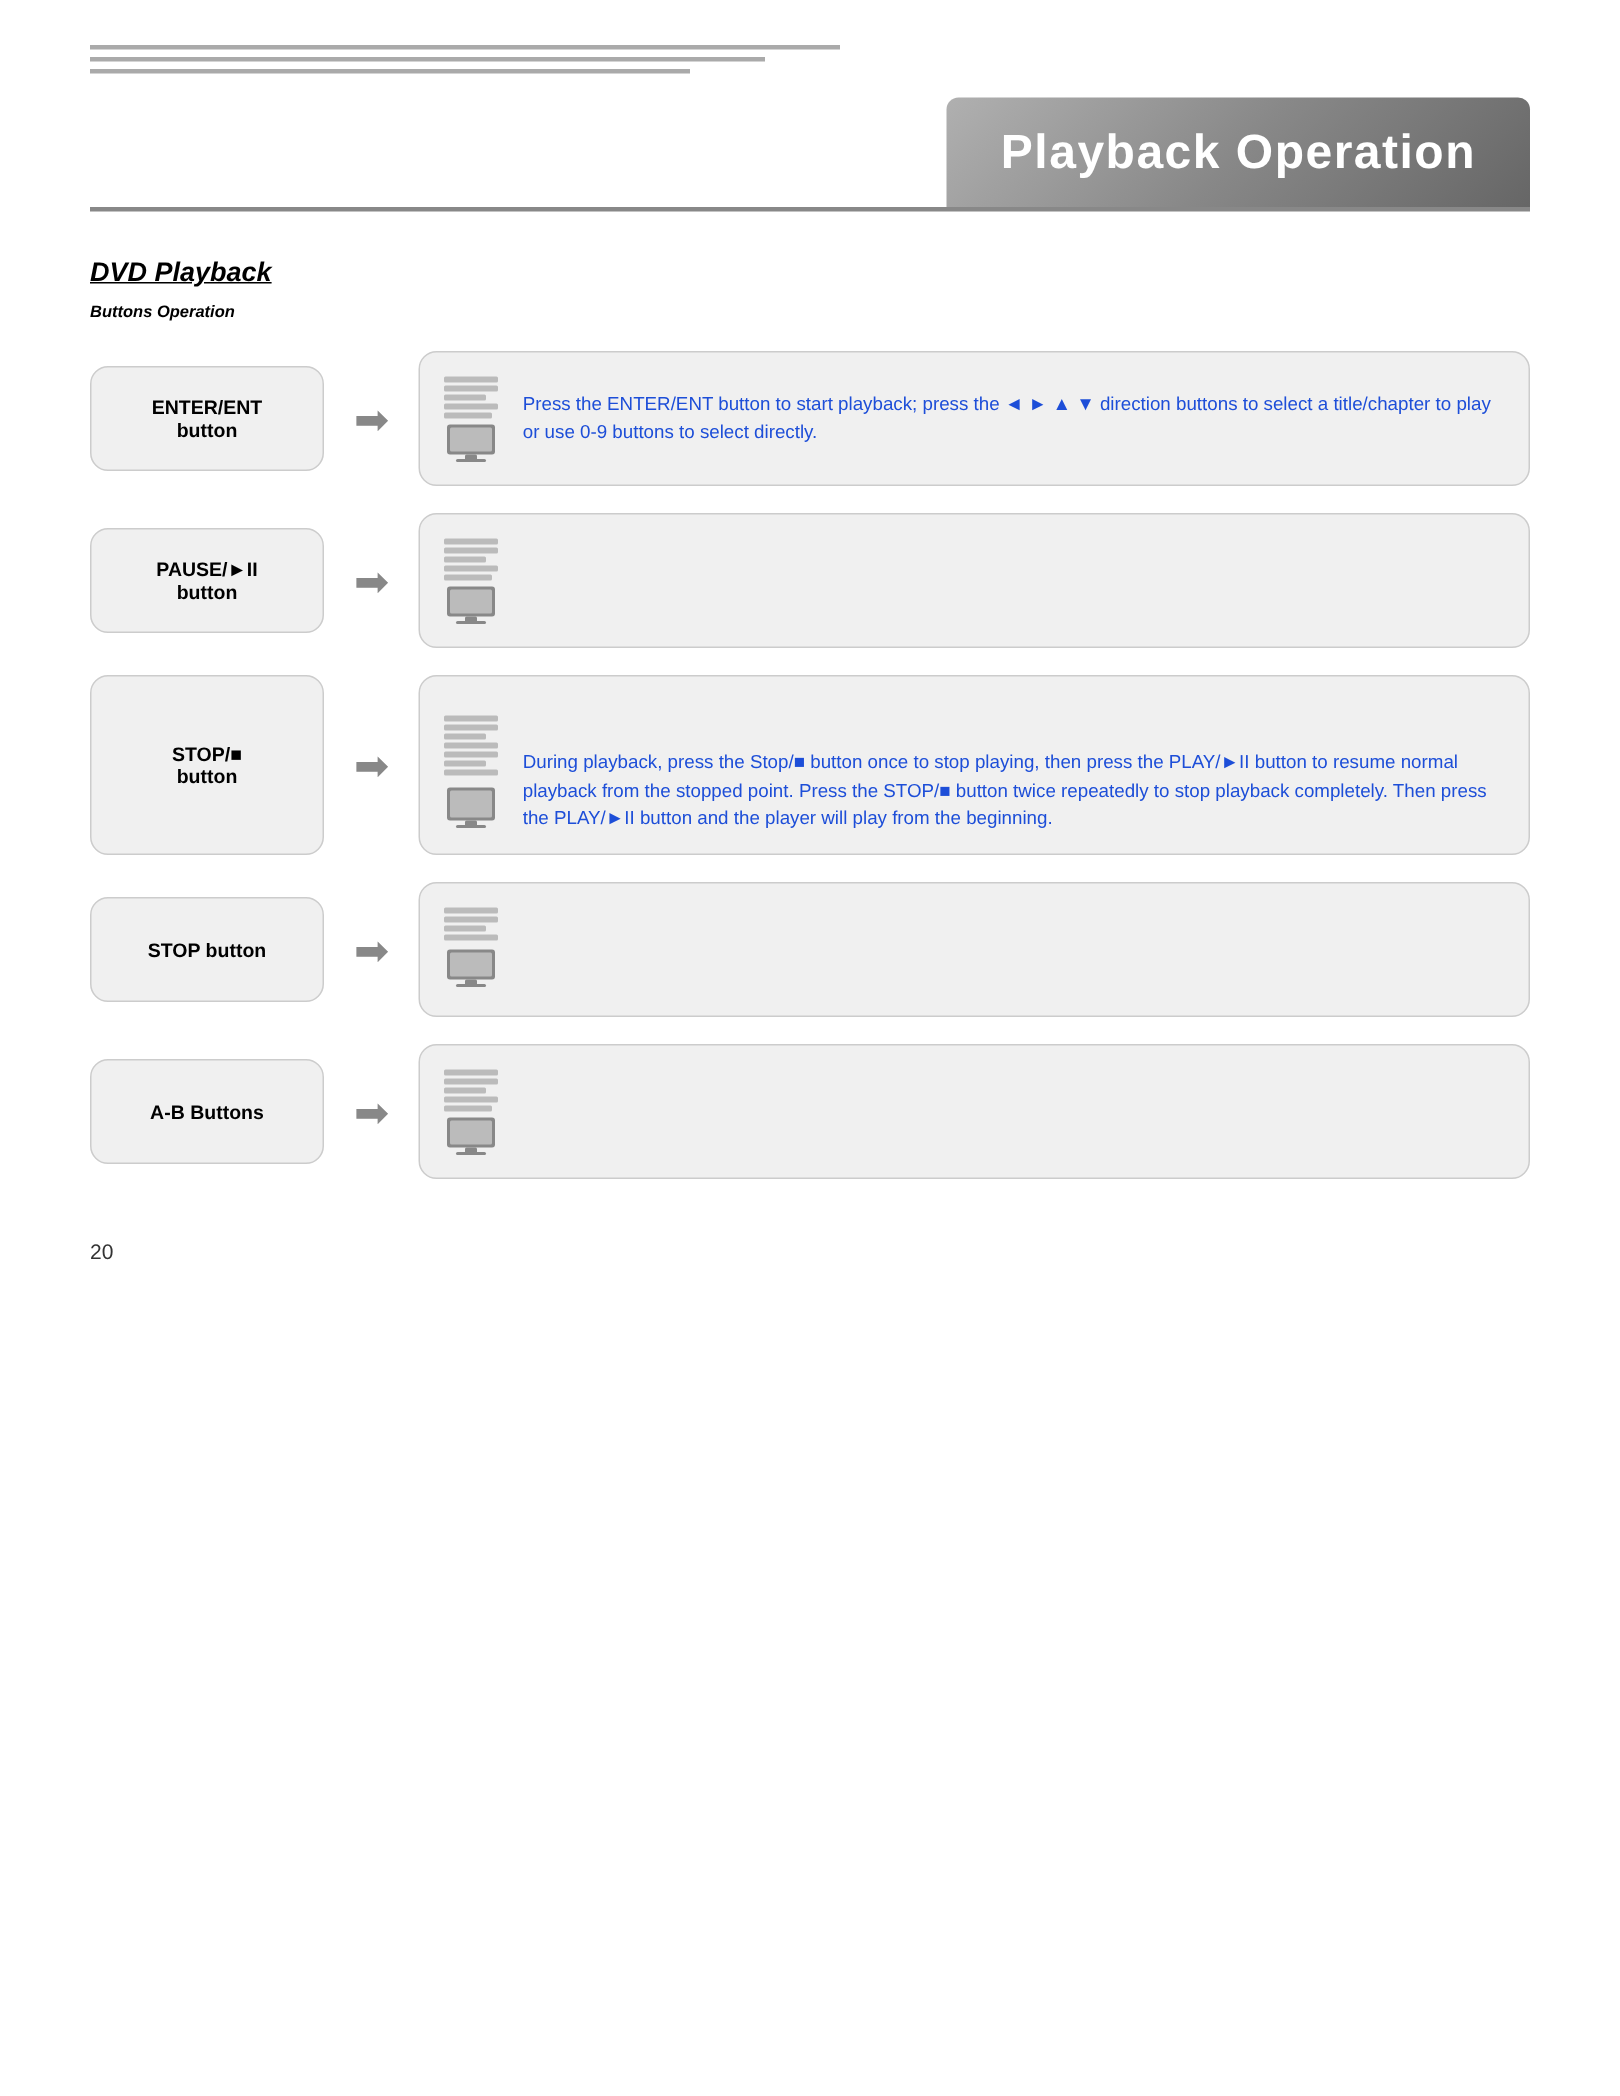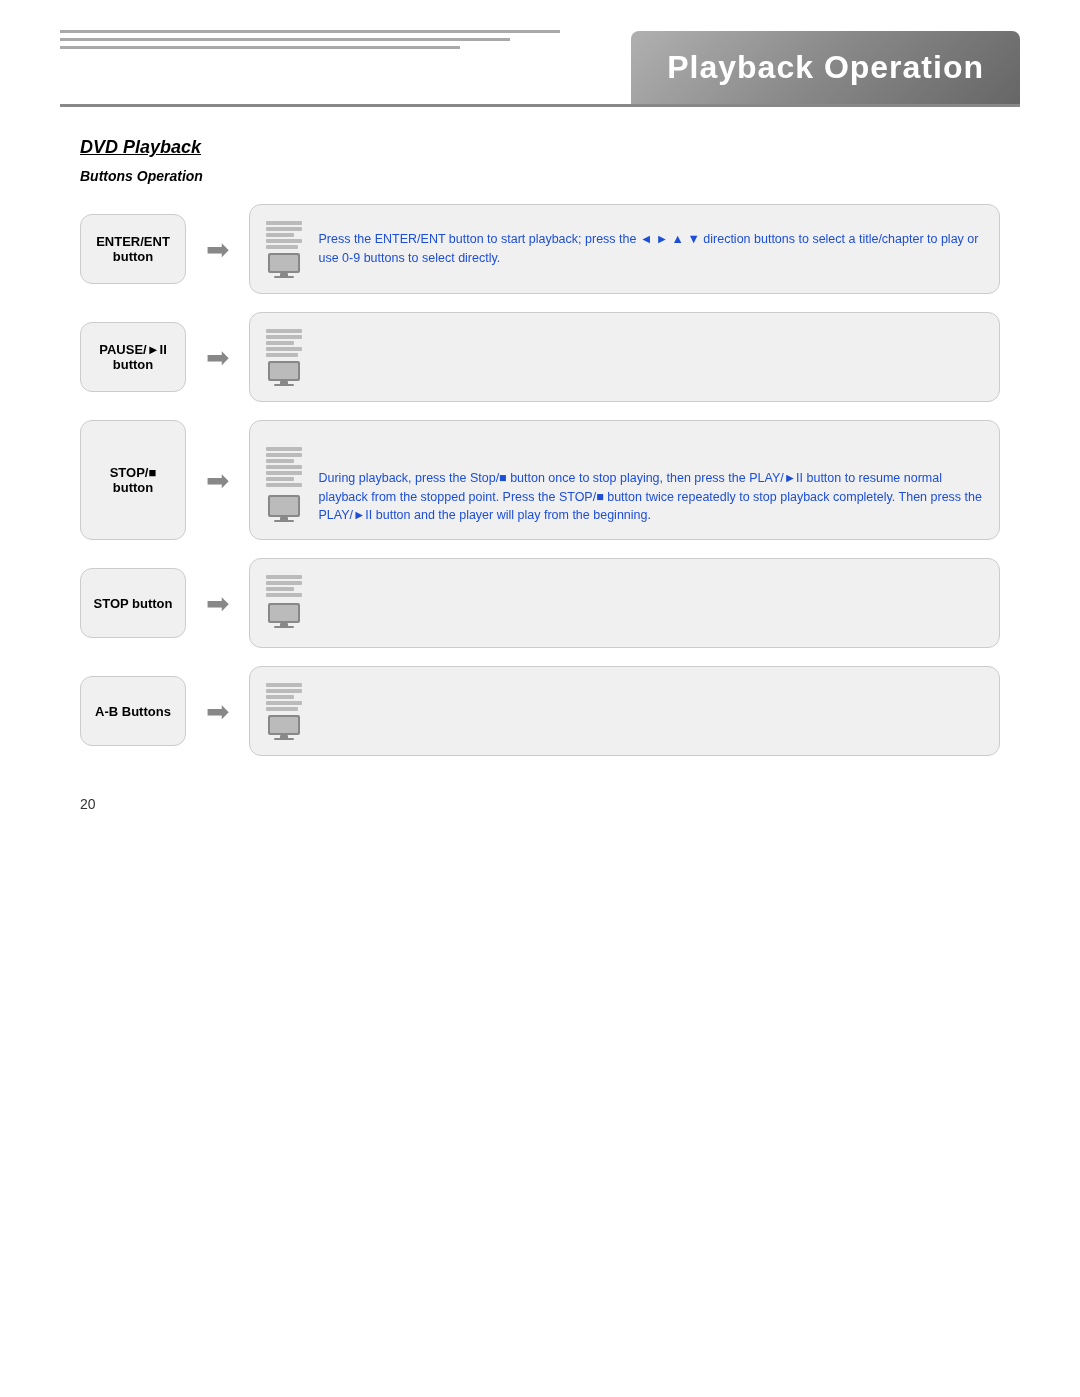--- a/index.html
+++ b/index.html
@@ -8,21 +8,21 @@
       background: #ffffff;
       font-family: Arial, sans-serif;
       width: 1080px;
       min-height: 1397px;
       position: relative;
     }
 
     
     .header-area {
       position: relative;
-      height: 104px;
+      height: 138px;
       display: flex;
       align-items: flex-end;
       justify-content: flex-end;
       padding-right: 60px;
       padding-bottom: 0;
     }
 
     .header-lines {
       position: absolute;
       left: 60px;
@@ -51,50 +51,50 @@
     }
 
     .header-underline {
       height: 3px;
       background: #888;
       margin: 0 60px;
     }
 
     
     .content {
-      padding: 30px 80px;
+      padding: 30px 60px;
     }
 
     .section-title {
       font-size: 18px;
       font-weight: bold;
       font-style: italic;
       text-decoration: underline;
       margin-bottom: 10px;
     }
 
     .sub-title {
-      font-size: 14px;
+      font-size: 11px;
       font-weight: bold;
       font-style: italic;
       margin-bottom: 20px;
     }
 
     
     .button-row {
       display: flex;
       align-items: center;
       margin-bottom: 18px;
     }
 
     .btn-label {
       background: #f0f0f0;
       border: 1px solid #ccc;
       border-radius: 12px;
-      width: 106px;
+      width: 156px;
       min-height: 70px;
       display: flex;
       align-items: center;
       justify-content: center;
       text-align: center;
       font-size: 13px;
       font-weight: bold;
       padding: 10px;
       flex-shrink: 0;
     }

